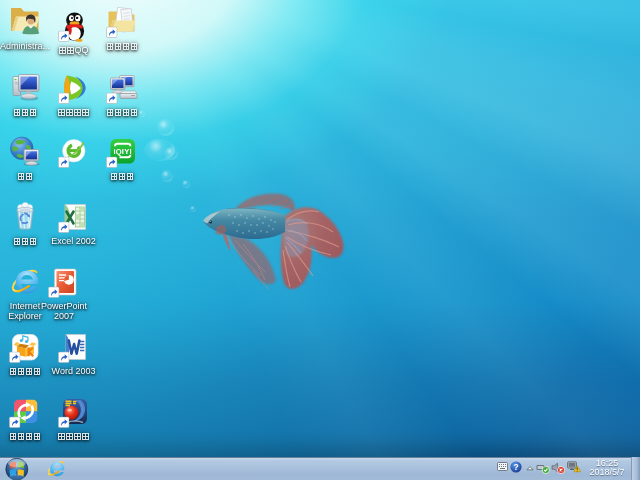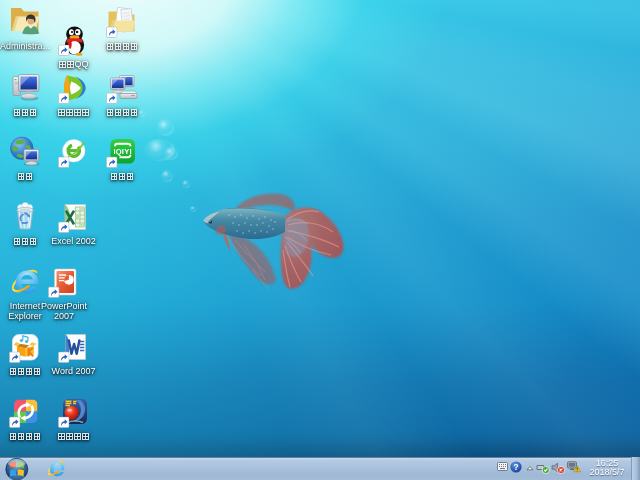--- a/index.html
+++ b/index.html
@@ -156,21 +156,21 @@
   <path d="M2.8,25 L7,10.5 L9.6,10.5 L5.4,25 Z" fill="#e8d28c"></path>
   <ellipse cx="21.5" cy="26.5" rx="9" ry="2.2" fill="rgba(90,80,40,.28)"></ellipse>
   <path d="M17.2,11.2 a4.9,4.9 0 0 1 9.2,1.1 c.3,2.1 0,3.4 -.6,4.6 l-1.1,-3 a6.9,6.9 0 0 1 -5.5,-1.3 c-.9,.9 -1.4,1.9 -1.5,3.1 C17.1,14.2 16.9,12.3 17.2,11.2 Z" fill="#3a3330"></path>
   <circle cx="21.8" cy="15.3" r="3.2" fill="#d9ab79"></circle>
   <path d="M17.3,12.5 a4.5,4.5 0 0 1 8.8,.4 c-2.9,.7 -6.2,-.2 -8.8,-1.5 Z" fill="#3a3330"></path>
   <path d="M13.9,28 C13.9,22.5 16.8,20.6 19.1,20 L21.8,22.5 L24.5,20 C26.8,20.6 29.7,22.5 29.7,28 Z" fill="#55a078"></path>
   <path d="M19.5,20.1 L21.8,22.4 L24.1,20.1 C23.4,19.6 20.2,19.6 19.5,20.1 Z" fill="#f0f0ea"></path>
  </svg>
  <div class="lab">Administra...</div>
 </div>
-<div class="cell" style="left:41.5px;top:24px">
+<div class="cell" style="left:41.5px;top:10px">
  <svg width="32" height="32" viewBox="0 0 32 32">
   <ellipse cx="16.5" cy="21" rx="9.6" ry="9.8" fill="#111"></ellipse>
   <ellipse cx="16.5" cy="10" rx="8.4" ry="7.6" fill="#111"></ellipse>
   <ellipse cx="16.5" cy="23.6" rx="6.3" ry="6.9" fill="#fff"></ellipse>
   <ellipse cx="13.4" cy="8.2" rx="2.4" ry="3" fill="#fff"></ellipse>
           <ellipse cx="19.8" cy="8.2" rx="2.7" ry="3.3" fill="#fff"></ellipse>
   <circle cx="14" cy="8" r="1.1" fill="#111"></circle>
           <circle cx="19.1" cy="7.9" r="1.2" fill="#111"></circle>
   <ellipse cx="16.5" cy="13.4" rx="4.9" ry="2.1" fill="#f2a51c"></ellipse>
   <path d="M8.6,15.6 C10.5,13.9 22.5,13.9 24.4,15.6 C25,16.5 24.8,17.8 24,18.8 C19.5,16.7 13.5,16.7 9.3,19 C8.3,17.9 8.1,16.5 8.6,15.6 Z" fill="#e3231d"></path>
@@ -376,21 +376,21 @@
  <div class="lab"><span class="z"></span><span class="z"></span><span class="z"></span><span class="z"></span></div>
 </div>
 <div class="cell" style="left:41.5px;top:331px">
  <svg width="32" height="32" viewBox="0 0 32 32">
   <rect x="8" y="3.5" width="19.5" height="25" fill="#fbfdfd" stroke="#c2c9cf" stroke-width=".7"></rect>
   <path d="M8,3.5 C12.5,8.5 12.5,23.5 8,28.5 Z" fill="#4a7fd0"></path>
   <path d="M10.8,9.5 L13.5,22.8 L16.1,13 L18.7,22.8 L21.4,9.5" stroke="#24509e" stroke-width="2.5" fill="none" stroke-linecap="round" stroke-linejoin="round"></path>
   <path d="M22,10.5 h4.3 M22,13.5 h4.3 M22,16.5 h4.3 M22,19.5 h4.3" stroke="#3c69b4" stroke-width="1.4"></path>
   <use href="#sc" x="0" y="20.5" width="11.5" height="11.5"></use>
  </svg>
- <div class="lab">Word 2007</div>
+ <div class="lab">Word 2003</div>
 </div>
 <div class="cell" style="left:-7px;top:396px">
  <svg width="32" height="32" viewBox="0 0 32 32">
   <defs>
             <clipPath id="rj">
               <rect x="5" y="3.5" width="23.5" height="23.5" rx="5"></rect>
             </clipPath>
           </defs>
   <g clip-path="url(#rj)">
    <rect x="5" y="3.5" width="12" height="12" fill="#f2566c"></rect>

